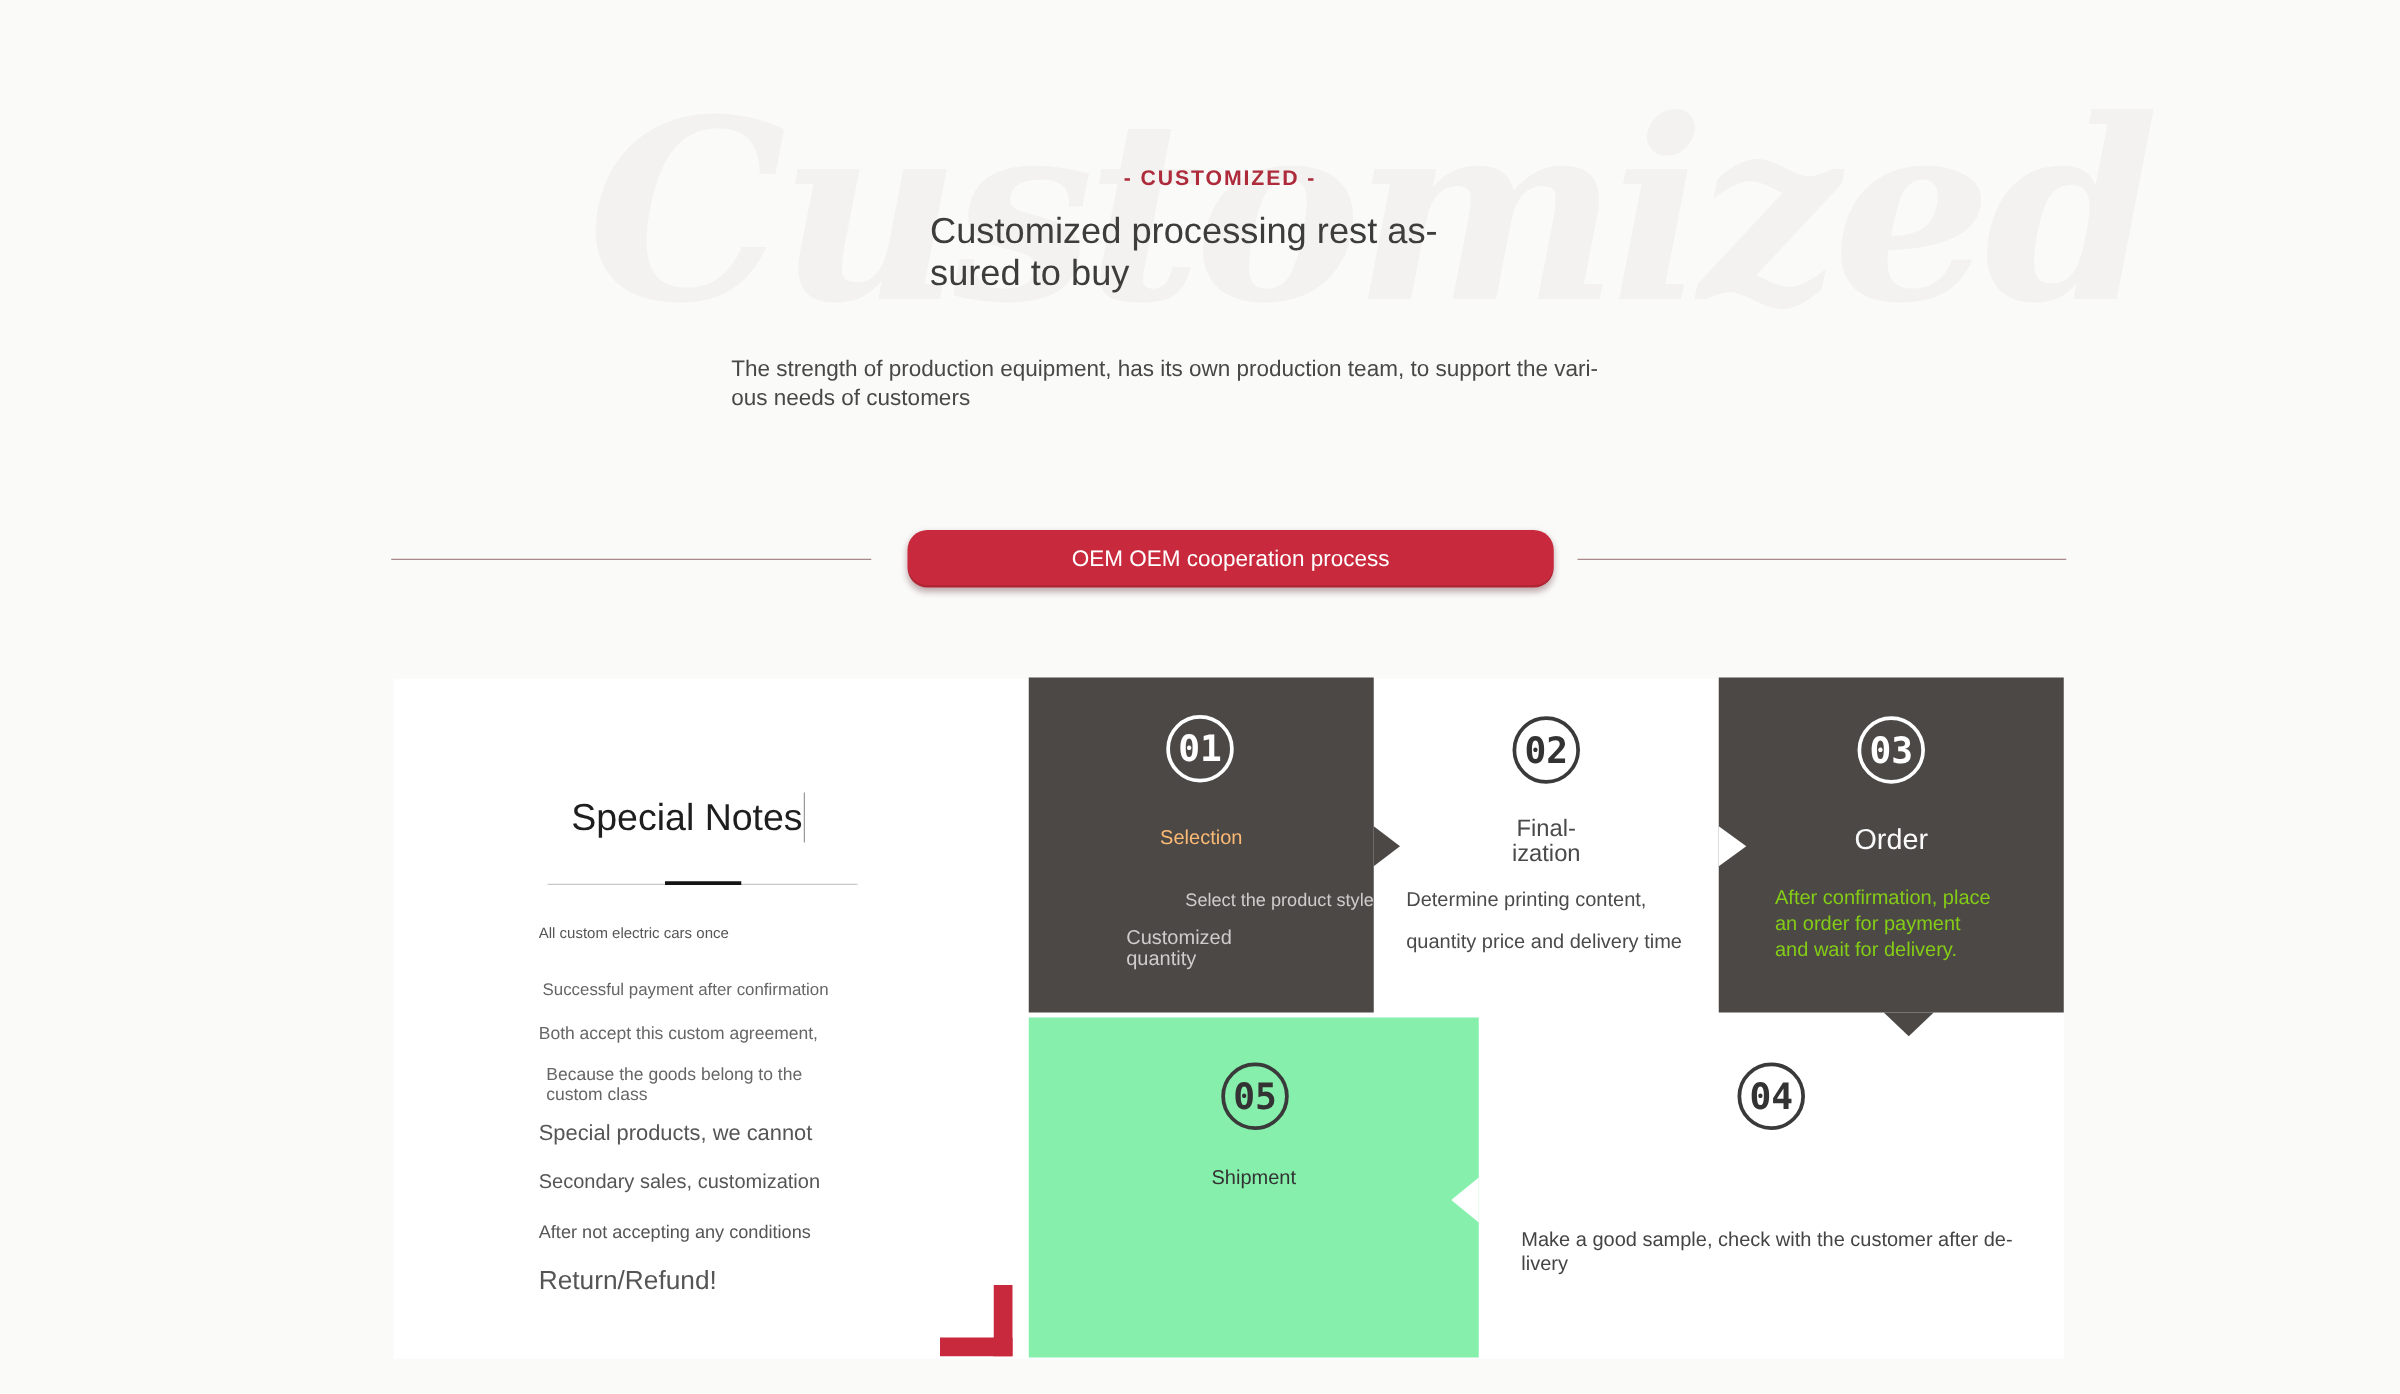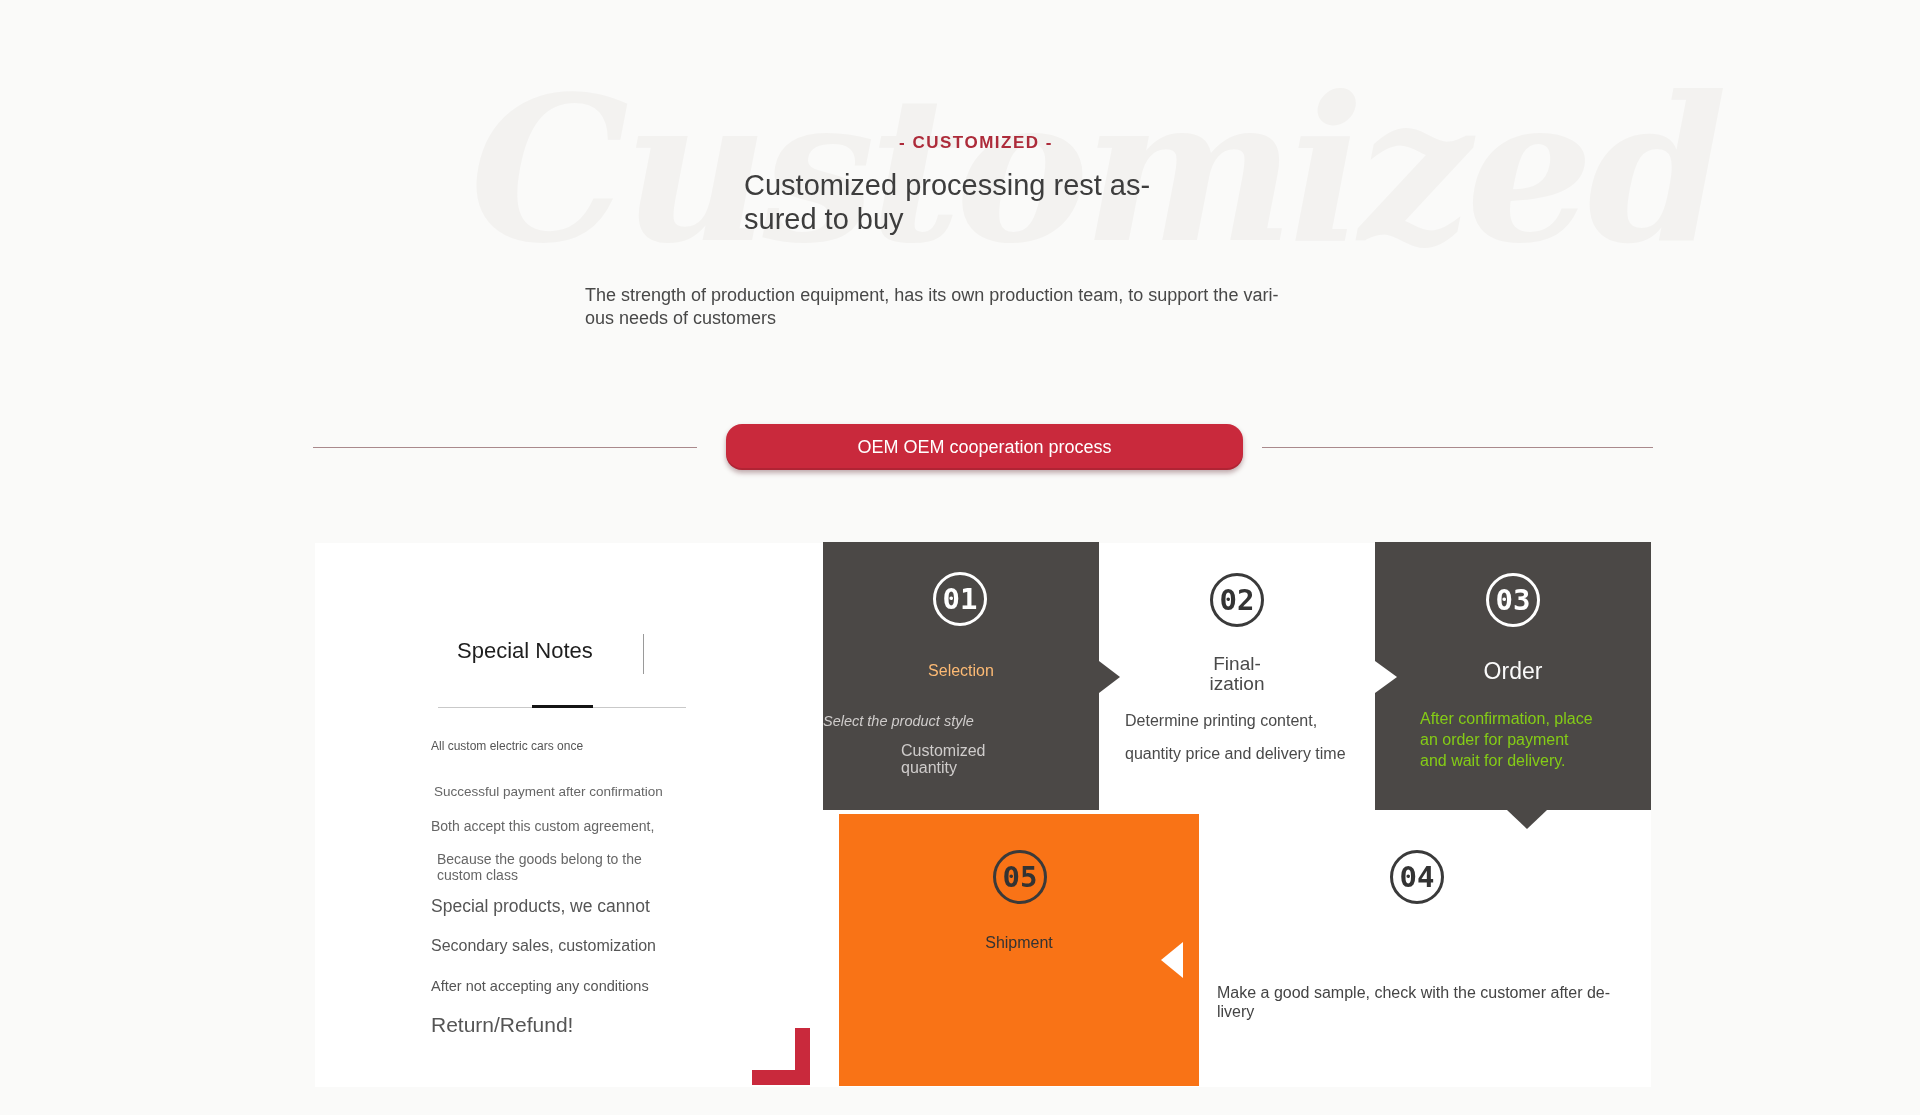--- a/index.html
+++ b/index.html
@@ -47,40 +47,40 @@
     background:#c9293c; border:none; border-radius:16px;
     color:#ffffff; font-size:18px; font-family:"Liberation Sans", sans-serif;
     box-shadow:0 3px 5px rgba(80,20,30,0.35), inset 0 -2px 0 rgba(0,0,0,0.12);
     cursor:pointer; z-index:2;
   }
 
   
   .panel { left:315px; top:543px; width:1336px; height:544px; background:#ffffff; z-index:1; }
 
   
-  .notes-title { left:457px; top:638px; font-size:22px; color:#1e1e1e; z-index:3; }
+  .notes-title { left:457px; top:638px; font-size:30px; color:#1e1e1e; z-index:3; }
   .notes-cursor { left:643px; top:634px; width:1px; height:40px; background:#9a9a9a; z-index:3; }
   .notes-rule { left:438px; top:707px; width:248px; height:1px; background:#c9c9c9; z-index:3; }
   .notes-rule-dark { left:532px; top:705px; width:61px; height:3px; background:#141414; z-index:4; }
   .note { left:431px; z-index:3; color:#555; white-space:pre-line; }
   .note-1 { top:739px;  font-size:12px; }
   .note-2 { top:784px;  left:434px; font-size:13.5px; color:#666; }
   .note-3 { top:818px;  font-size:14px;   color:#666; }
   .note-4 { top:851px;  left:437px; font-size:14px; line-height:16px; color:#666; }
   .note-5 { top:896px;  font-size:17.5px; }
   .note-6 { top:937px;  font-size:16px; }
   .note-7 { top:978px;  font-size:14.5px; }
   .note-8 { top:1013px; font-size:21px; }
   .corner-v { left:795px; top:1028px; width:15px; height:57px; background:#c9293c; z-index:3; }
   .corner-h { left:752px; top:1070px; width:58px; height:15px; background:#c9293c; z-index:3; }
 
   
   .step { z-index:2; }
   .step-dark { background:#4b4846; }
-  .step-gray { background:#f97316;margin-left:16px; }
+  .step-gray { background:#86efac; }
   .box-01 { left:823px;  top:542px; width:276px; height:268px; }
   .box-02 { left:1099px; top:542px; width:276px; height:268px; }
   .box-03 { left:1375px; top:542px; width:276px; height:268px; }
   .box-05 { left:823px;  top:814px; width:360px; height:272px; }
   .box-04 { left:1183px; top:814px; width:468px; height:272px; }
 
   .num-circle {
     position:absolute; width:54px; height:54px; border-radius:50%;
     display:flex; align-items:center; justify-content:center;
     font-family:"DejaVu Sans Mono", monospace; font-weight:bold; font-size:29px;
@@ -134,21 +134,21 @@
 <div class="abs note note-5">Special products, we cannot</div>
 <div class="abs note note-6">Secondary sales, customization</div>
 <div class="abs note note-7">After not accepting any conditions</div>
 <div class="abs note note-8">Return/Refund!</div>
 <div class="abs corner-v"></div>
 <div class="abs corner-h"></div>
 
 <div class="abs step step-dark box-01">
   <div class="num-circle circle-light" style="left:110px; top:30px;">01</div>
   <div class="step-title" style="top:120px; font-size:16px; color:#fdba74;">Selection</div>
-  <div class="step-body" style="left:0; width:100%; text-align:left; top:171px; font-size:14.5px; color:#cfcccb;font-style:italic;">Select the product style</div>
+  <div class="step-body" style="left:0; width:100%; text-align:right; top:171px; font-size:14.5px; color:#cfcccb;">Select the product style</div>
   <div class="step-body" style="left:78px; top:200px; font-size:16px; line-height:17px; color:#cfcccb;">Customized
 quantity</div>
 </div>
 
 <div class="abs step box-02">
   <div class="num-circle circle-dark" style="left:111px; top:31px;">02</div>
   <div class="step-title" style="top:112px; font-size:19px; line-height:20px; color:#4a4a4a;">Final-
 ization</div>
   <div class="step-body" style="left:26px; top:170px; font-size:16px; color:#4a4a4a;">Determine printing content,</div>
   <div class="step-body" style="left:26px; top:203px; font-size:16px; color:#4a4a4a;">quantity price and delivery time</div>

